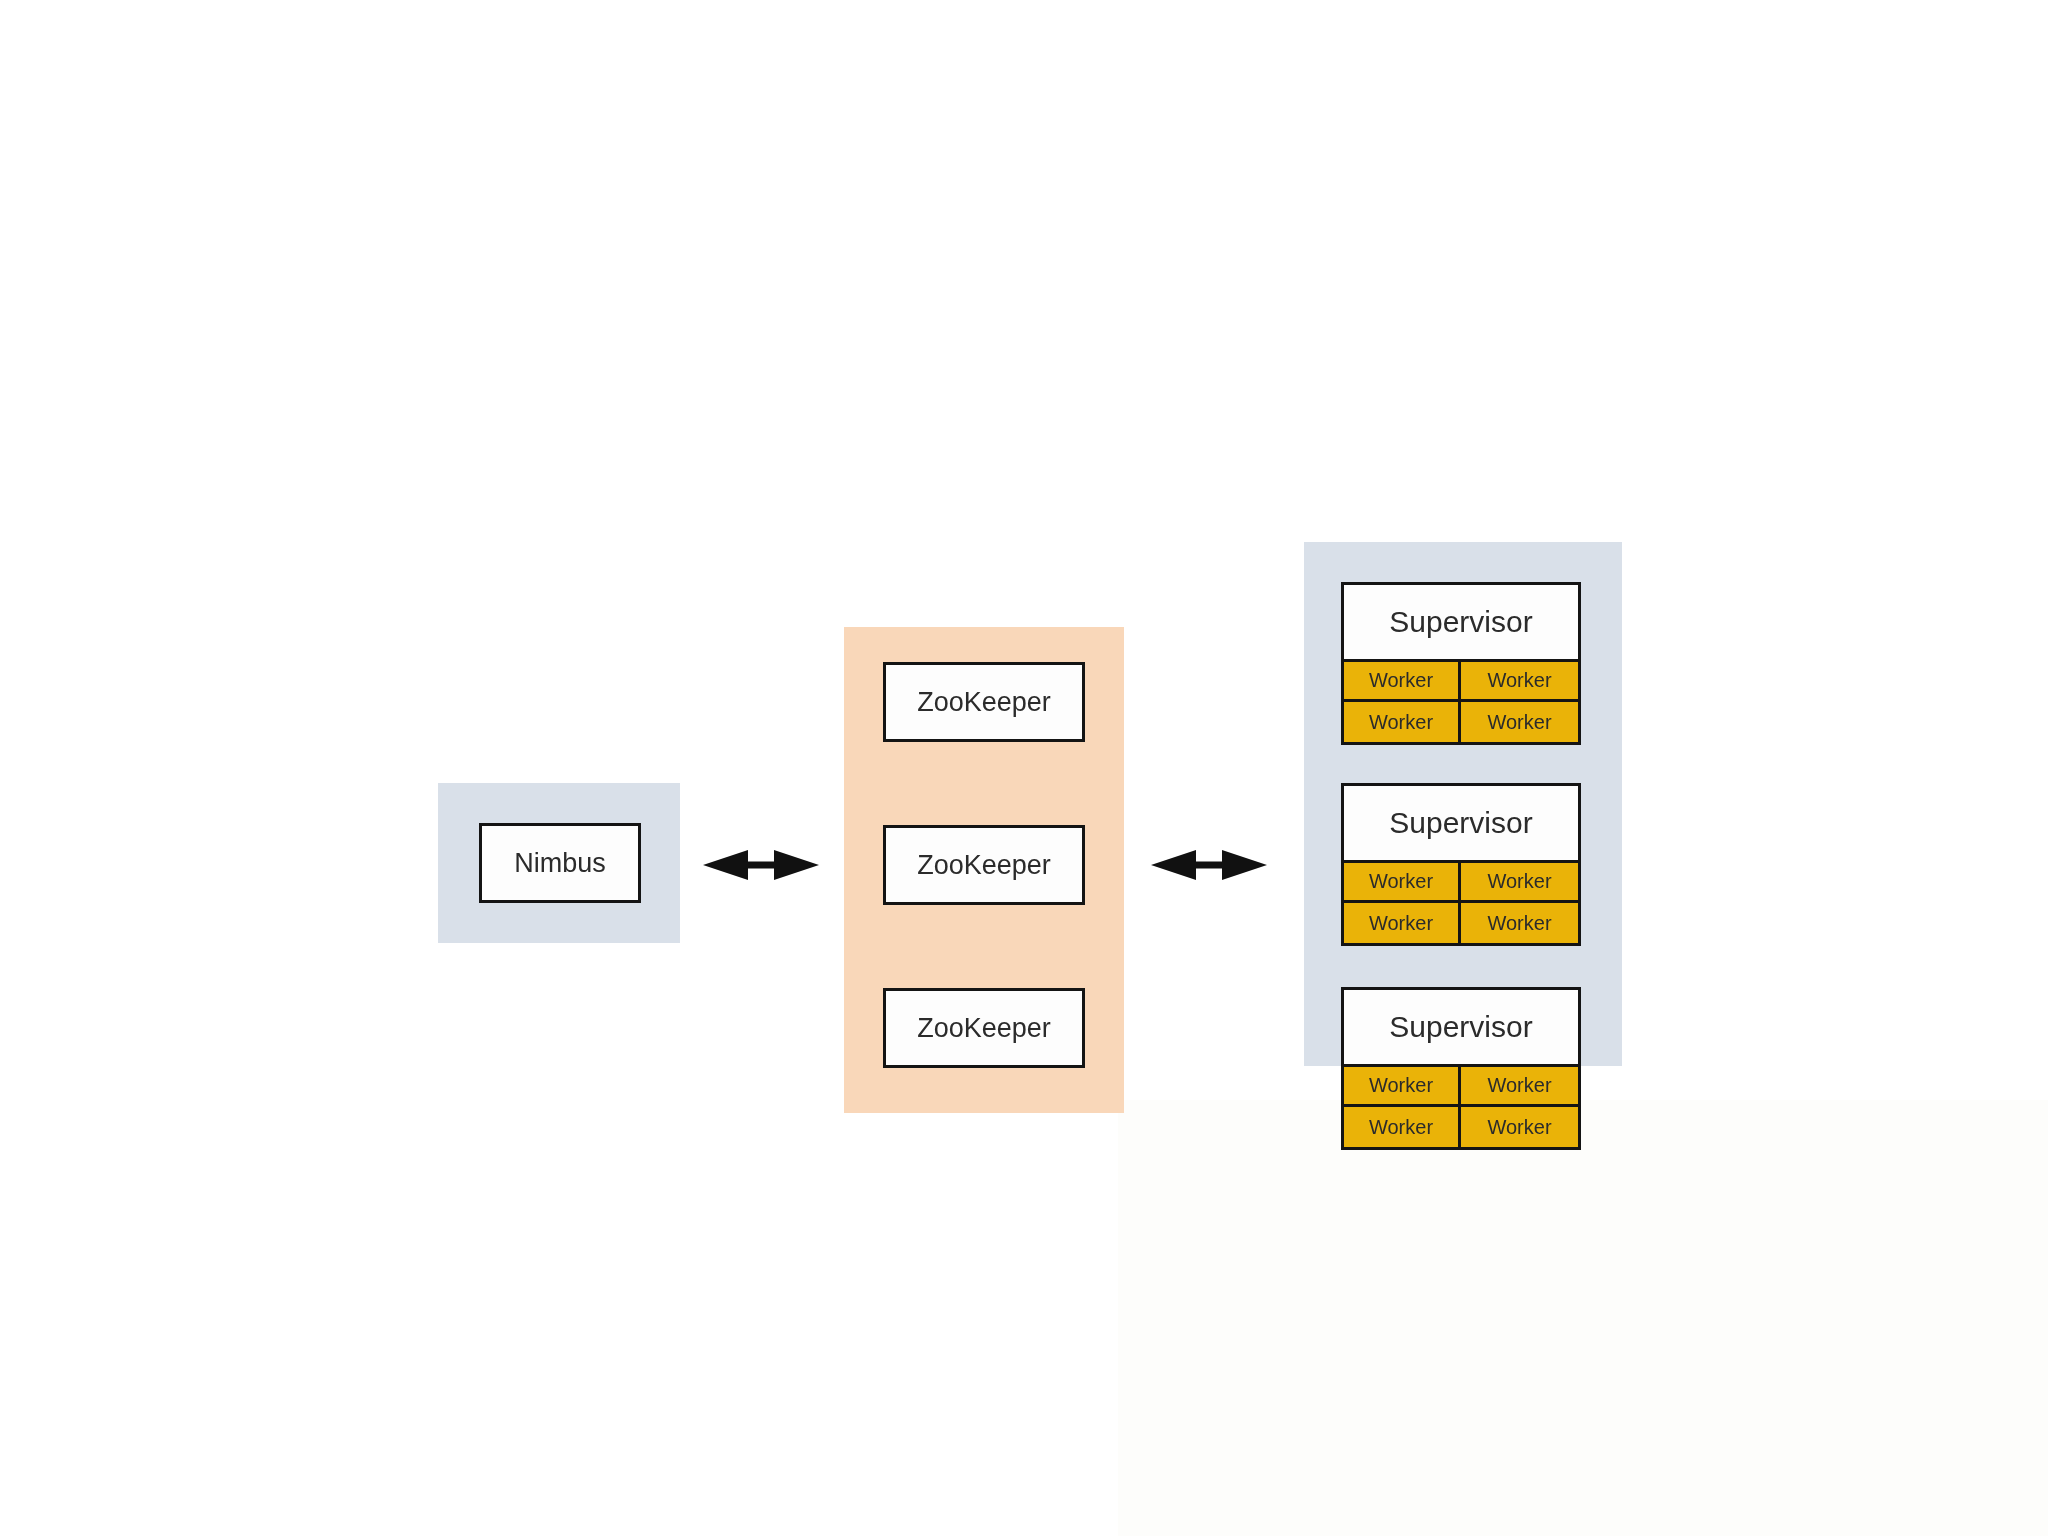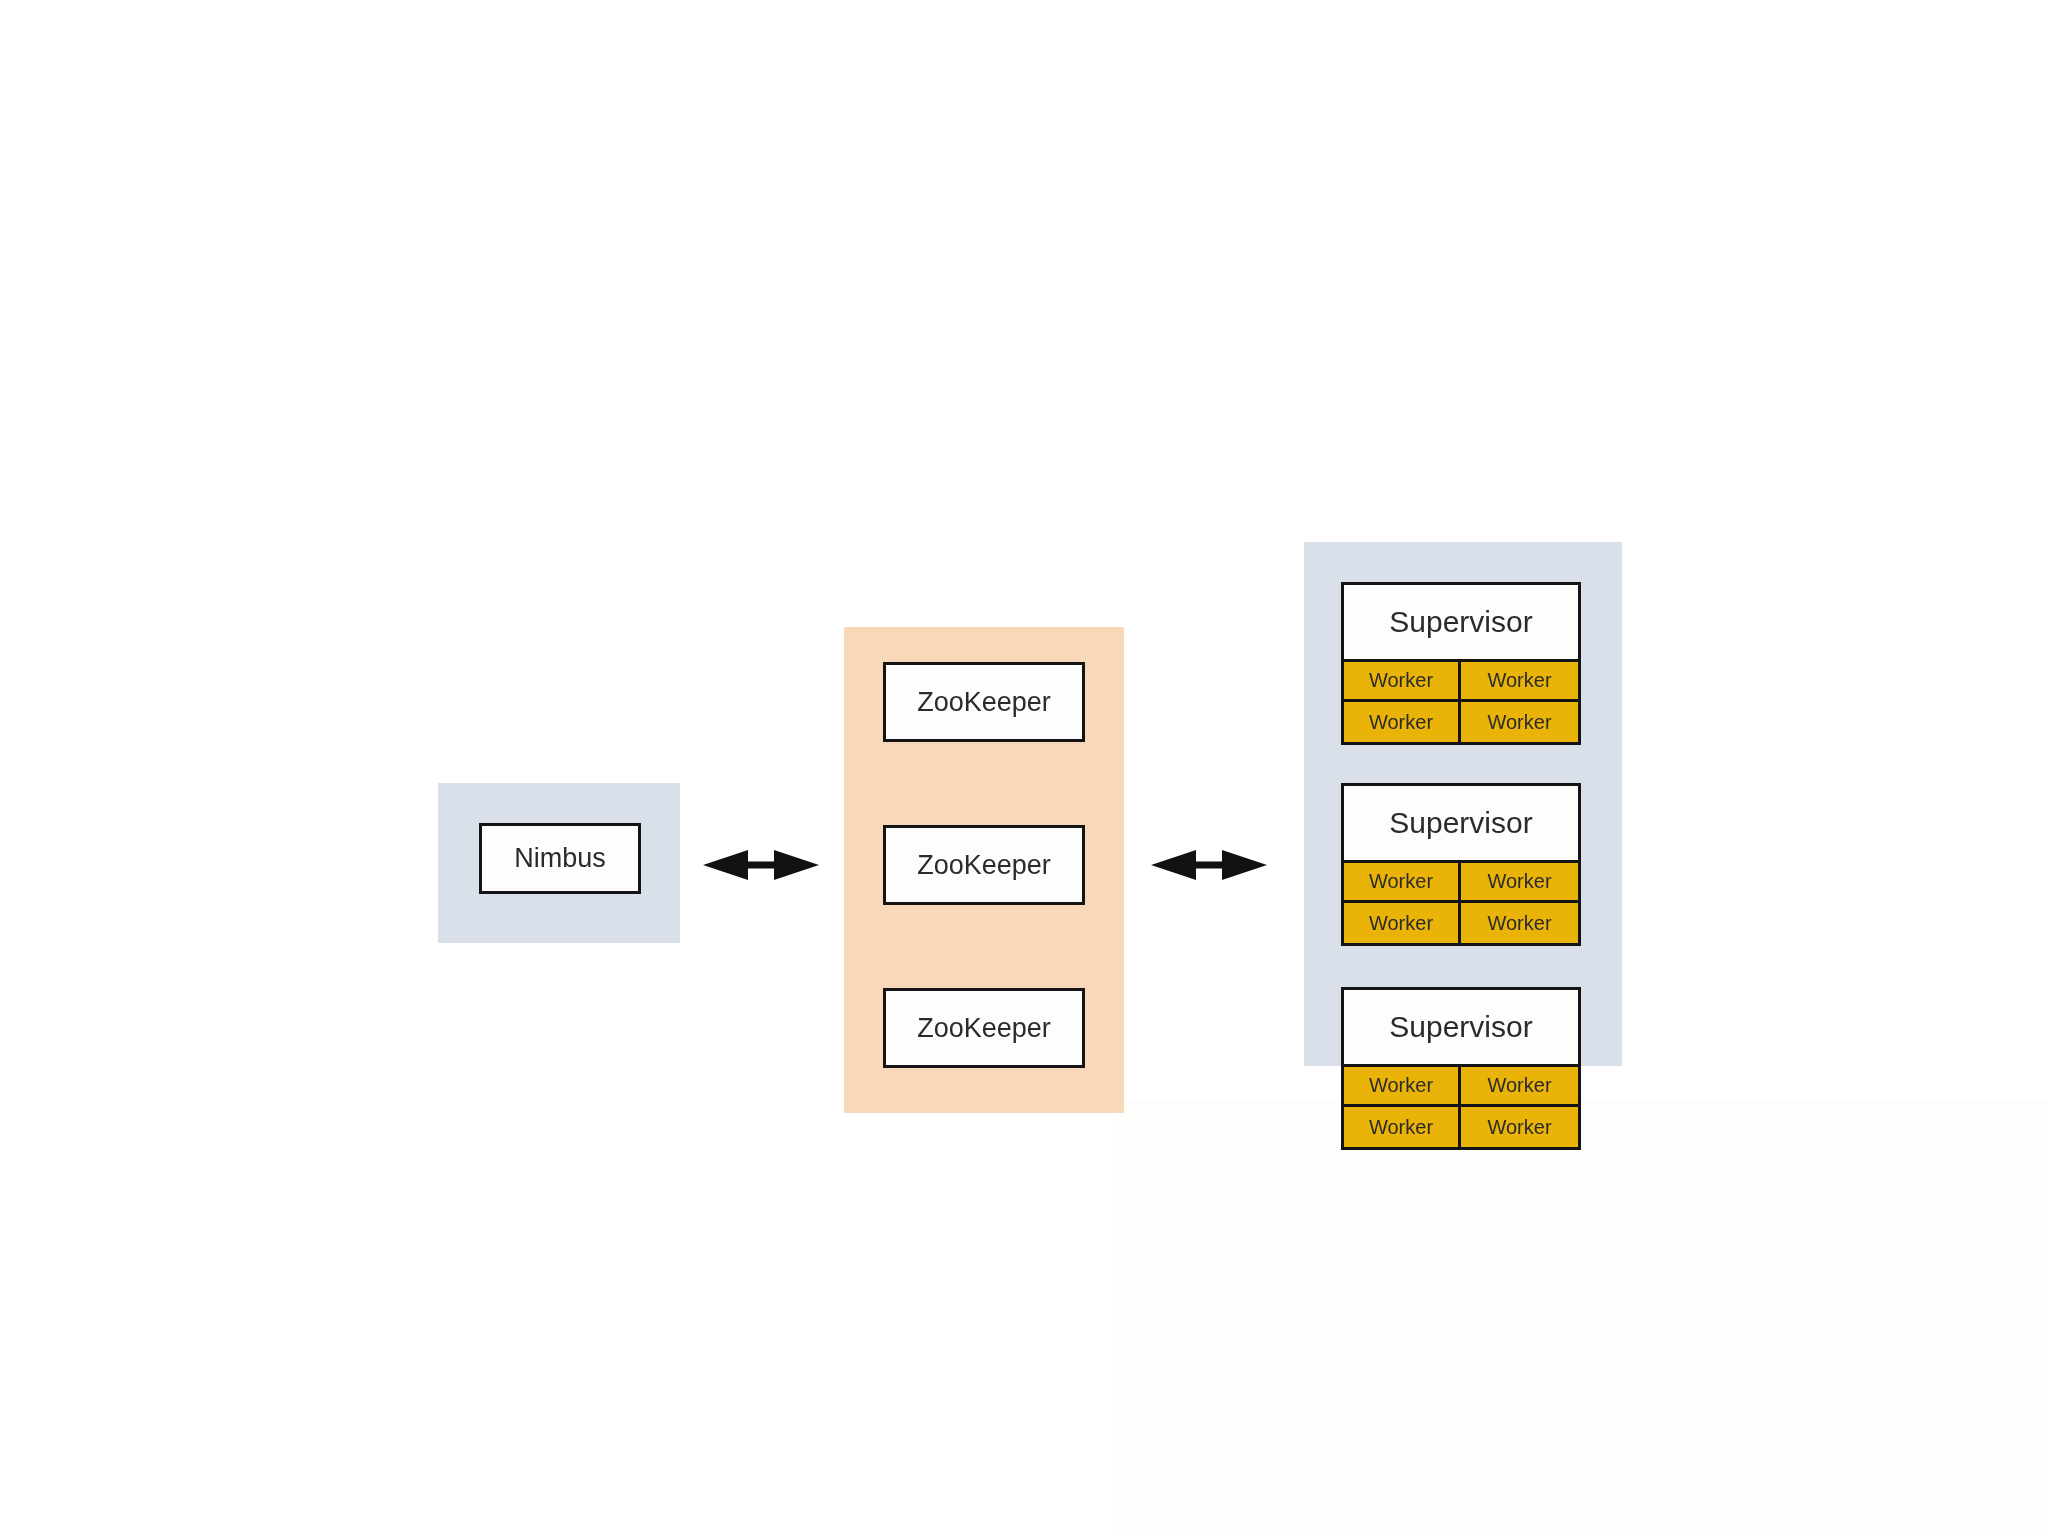--- a/index.html
+++ b/index.html
@@ -33,21 +33,21 @@
   .zk-panel     { left: 844px; top: 627px; width: 280px; height: 486px; }
   .sup-panel    { left: 1290px; top: 542px; width: 318px; height: 524px; margin-left: 14px; }
 
   .node-box {
     position: absolute;
     background: #fdfdfd;
     border: 3px solid #141414;
     display: flex; align-items: center; justify-content: center;
     font-size: 27px; color: #2b2b2b;
   }
-  .nimbus-box { left: 41px; top: 40px; width: 162px; height: 71px; }
+  .nimbus-box { left: 41px; top: 40px; width: 162px; height: 80px; }
   .zk-box     { left: 39px; width: 202px; height: 80px; }
   .zk-box-1 { top: 35px; }
   .zk-box-2 { top: 198px; }
   .zk-box-3 { top: 361px; }
 
   .sup-group { position: absolute; left: 37px; width: 240px; }
   .sup-group-1 { top: 40px; }
   .sup-group-2 { top: 241px; }
   .sup-group-3 { top: 445px; }
 

